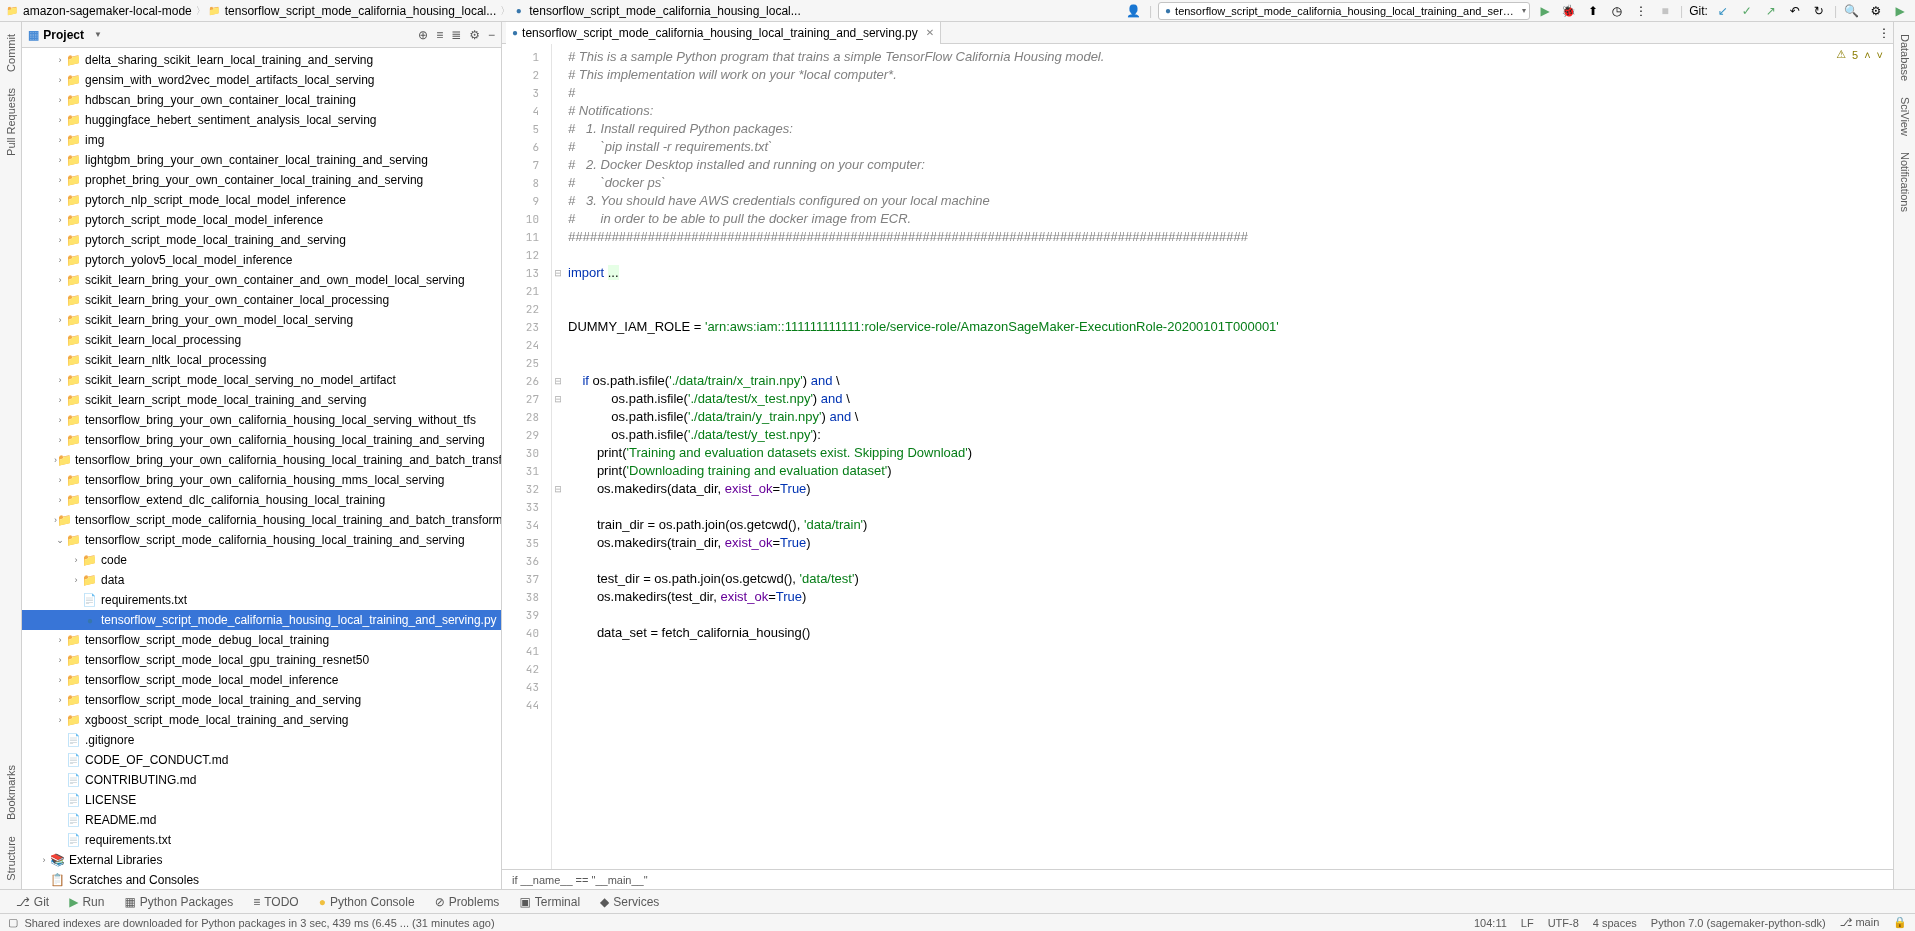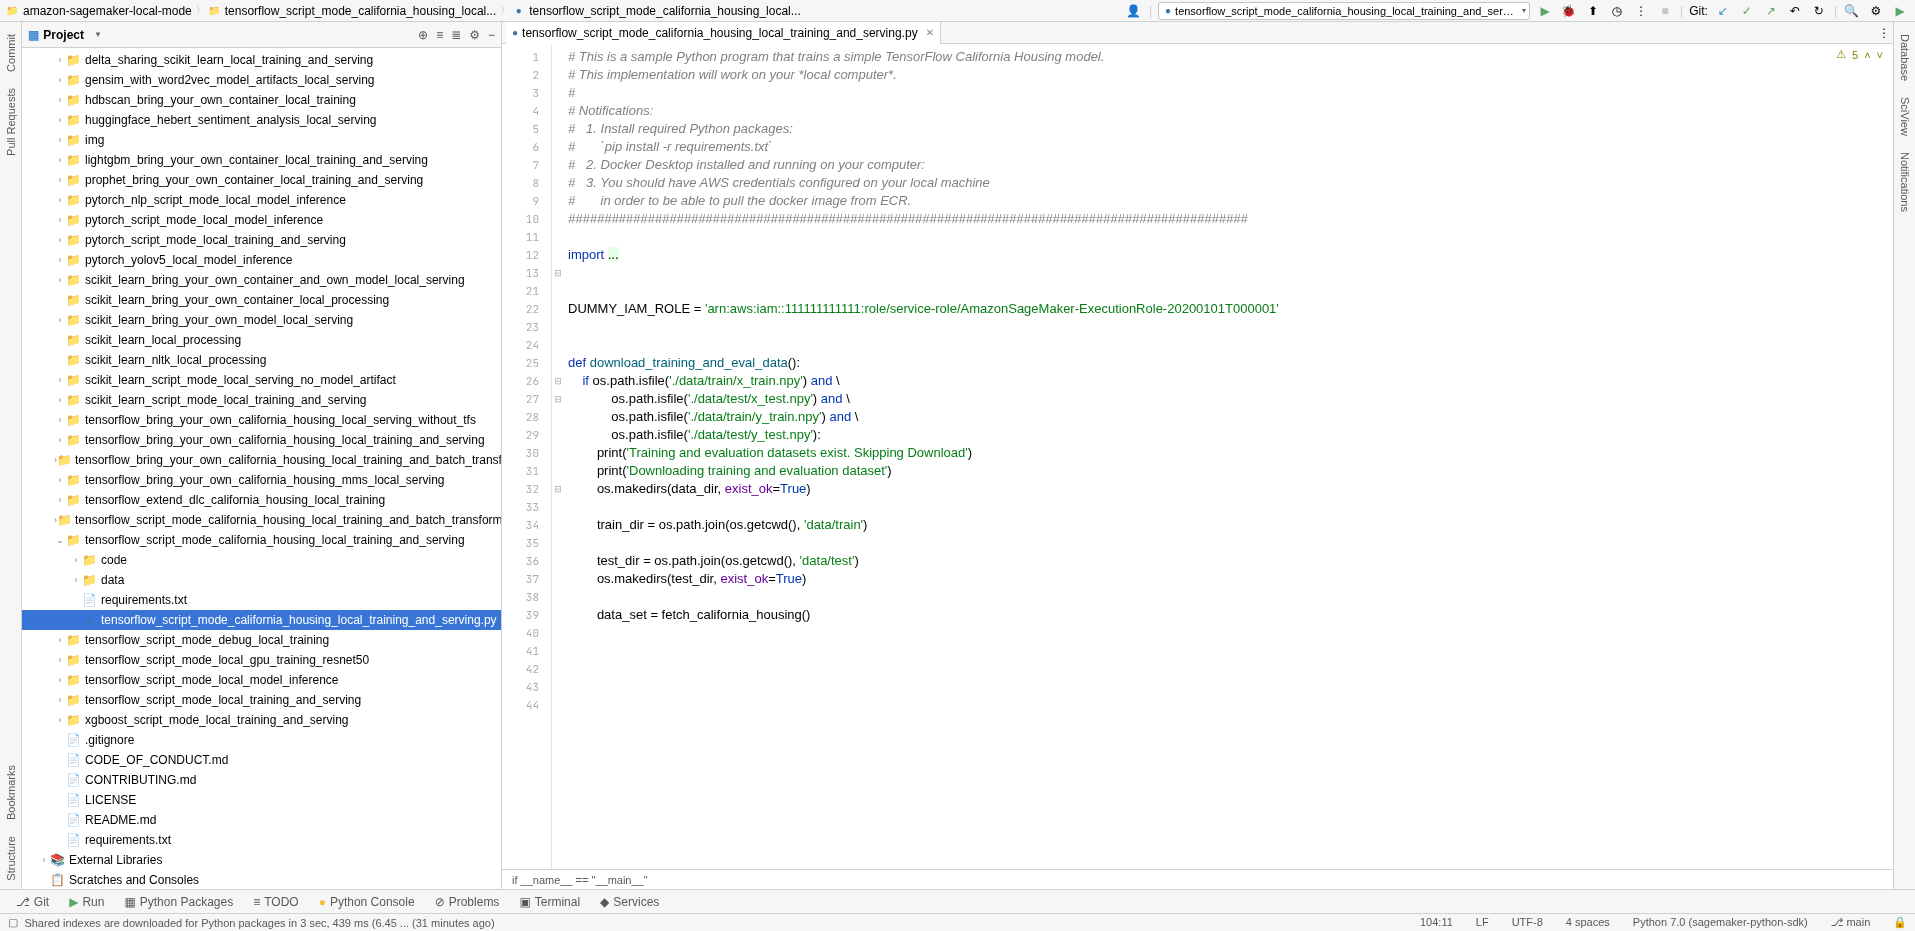--- a/index.html
+++ b/index.html
@@ -48,21 +48,21 @@
 .kw { color: #0033b3; }
 .str { color: #067d17; }
 .fn { color: #00627a; }
 .param { color: #660099; }
 .analysis { position: absolute; top: 4px; right: 10px; display: flex; align-items: center; gap: 6px; font-size: 11px; color: #8a7c00; }
 .breadcrumb-footer { height: 20px; border-top: 1px solid #d1d1d1; display: flex; align-items: center; padding: 0 10px; font-size: 11px; color: #595959; background: #fff; }
 .bottom-toolbar { height: 24px; background: #f6f6f6; border-top: 1px solid #d1d1d1; display: flex; align-items: center; padding: 0 8px; gap: 4px; }
 .bottom-item { display: flex; align-items: center; gap: 4px; padding: 0 8px; font-size: 12px; color: #595959; cursor: pointer; }
 .status-bar { height: 18px; background: #f6f6f6; border-top: 1px solid #d1d1d1; display: flex; align-items: center; font-size: 11px; color: #595959; padding: 0 8px; }
 .status-left { flex: 1; }
-.status-right { display: flex; gap: 23px; }
+.status-right { display: flex; gap: 14px; align-items: center; }
 </style>
 </head>
 <body>
 
 <div class="nav-bar">
   <div class="breadcrumb">
     <span class="breadcrumb-icon">📁</span>
     <span class="breadcrumb-item">amazon-sagemaker-local-mode</span>
     <span class="breadcrumb-sep">〉</span>
     <span class="breadcrumb-icon">📁</span>
@@ -433,40 +433,41 @@
           <div class="fold-mark"></div>
         </div>
       <div class="code">
 <div class="code-line"><span class="cm"># This is a sample Python program that trains a simple TensorFlow California Housing model.</span></div>
 <div class="code-line"><span class="cm"># This implementation will work on your *local computer*.</span></div>
 <div class="code-line"><span class="cm">#</span></div>
 <div class="code-line"><span class="cm"># Notifications:</span></div>
 <div class="code-line"><span class="cm">#   1. Install required Python packages:</span></div>
 <div class="code-line"><span class="cm">#       `pip install -r requirements.txt`</span></div>
 <div class="code-line"><span class="cm">#   2. Docker Desktop installed and running on your computer:</span></div>
+<div class="code-line"><span class="cm">#       `docker ps`</span></div>
 <div class="code-line"><span class="cm">#   3. You should have AWS credentials configured on your local machine</span></div>
 <div class="code-line"><span class="cm">#       in order to be able to pull the docker image from ECR.</span></div>
 <div class="code-line"><span class="cm">##############################################################################################</span></div>
 <div class="code-line"></div>
 <div class="code-line"><span class="kw">import </span><span style="background:#e6ffe6">...</span></div>
 <div class="code-line"></div>
 <div class="code-line"></div>
 <div class="code-line">DUMMY_IAM_ROLE = <span class="str">'arn:aws:iam::111111111111:role/service-role/AmazonSageMaker-ExecutionRole-20200101T000001'</span></div>
 <div class="code-line"></div>
 <div class="code-line"></div>
-<div class="code-line"><span class="kw">def </span><span class="fn">download_training_and_eval_data</span>():</div>
 <div class="code-line">    <span class="kw">if </span>os.path.isfile(<span class="str">'./data/train/x_train.npy'</span>) <span class="kw">and</span> \</div>
 <div class="code-line">            os.path.isfile(<span class="str">'./data/test/x_test.npy'</span>) <span class="kw">and</span> \</div>
 <div class="code-line">            os.path.isfile(<span class="str">'./data/train/y_train.npy'</span>) <span class="kw">and</span> \</div>
 <div class="code-line">            os.path.isfile(<span class="str">'./data/test/y_test.npy'</span>):</div>
 <div class="code-line">        print(<span class="str">'Training and evaluation datasets exist. Skipping Download'</span>)</div>
 <div class="code-line">        print(<span class="str">'Downloading training and evaluation dataset'</span>)</div>
 <div class="code-line">        os.makedirs(data_dir, <span class="param">exist_ok</span>=<span class="kw">True</span>)</div>
 <div class="code-line"></div>
 <div class="code-line">        train_dir = os.path.join(os.getcwd(), <span class="str">'data/train'</span>)</div>
+<div class="code-line">        os.makedirs(train_dir, <span class="param">exist_ok</span>=<span class="kw">True</span>)</div>
 <div class="code-line"></div>
 <div class="code-line">        test_dir = os.path.join(os.getcwd(), <span class="str">'data/test'</span>)</div>
 <div class="code-line">        os.makedirs(test_dir, <span class="param">exist_ok</span>=<span class="kw">True</span>)</div>
 <div class="code-line"></div>
 <div class="code-line">        data_set = fetch_california_housing()</div>
 <div class="code-line"></div>
       </div>
     </div>
     <div class="breadcrumb-footer">
       <span>if __name__ == "__main__"</span>

